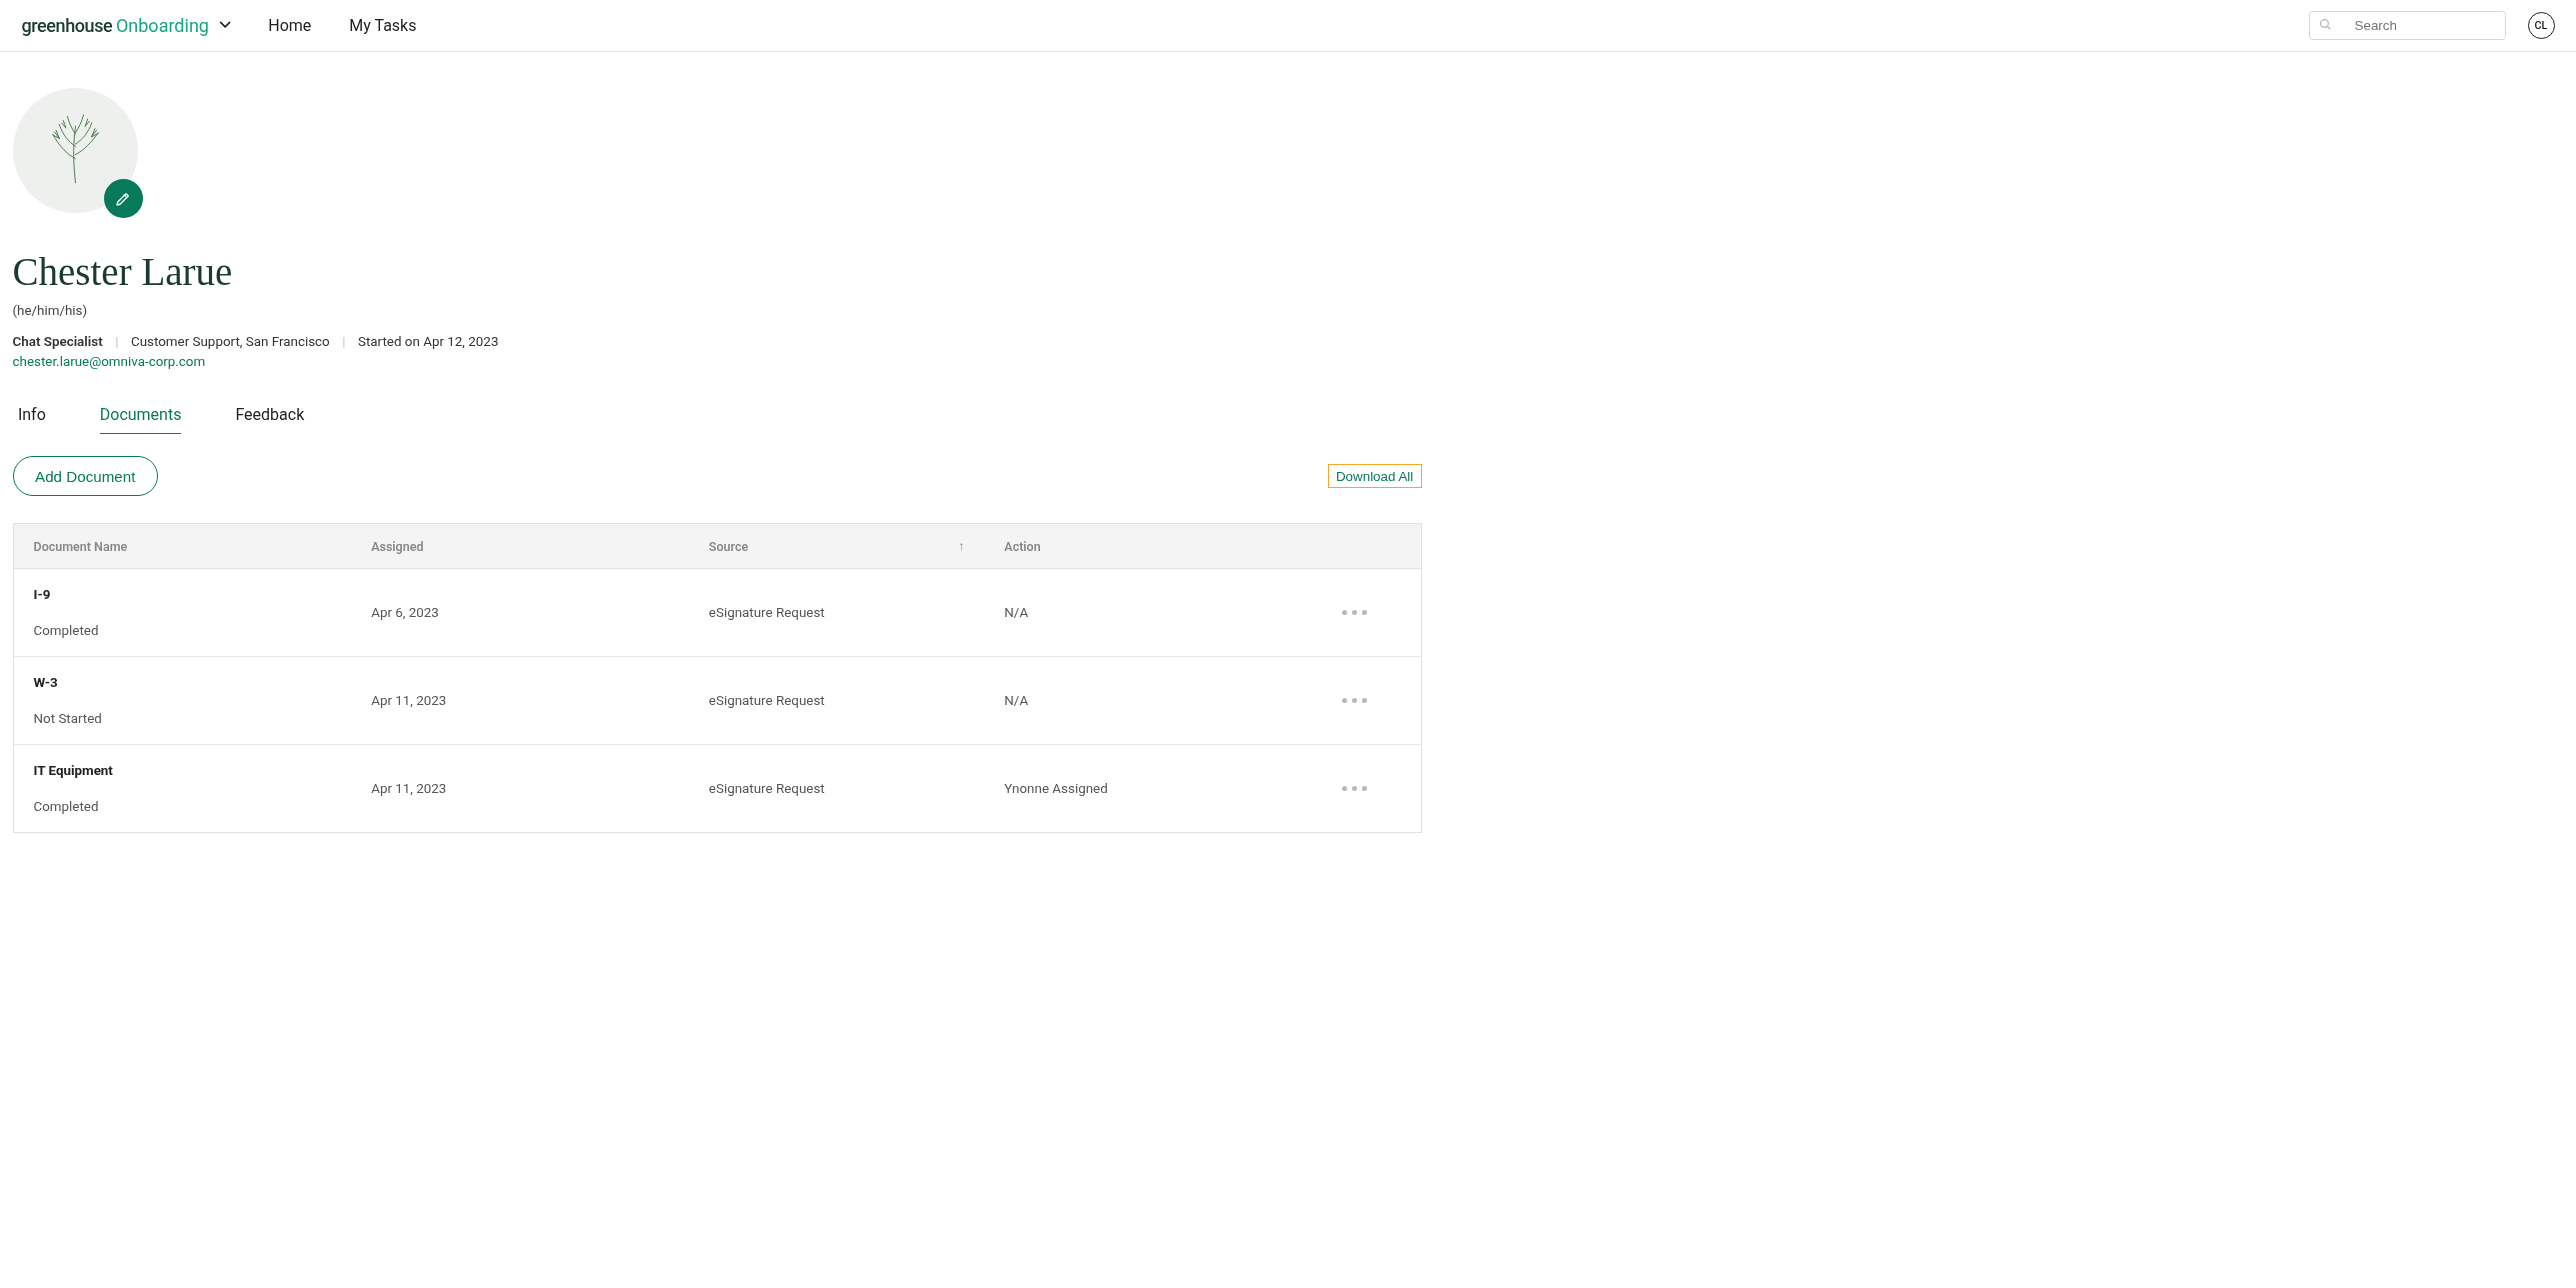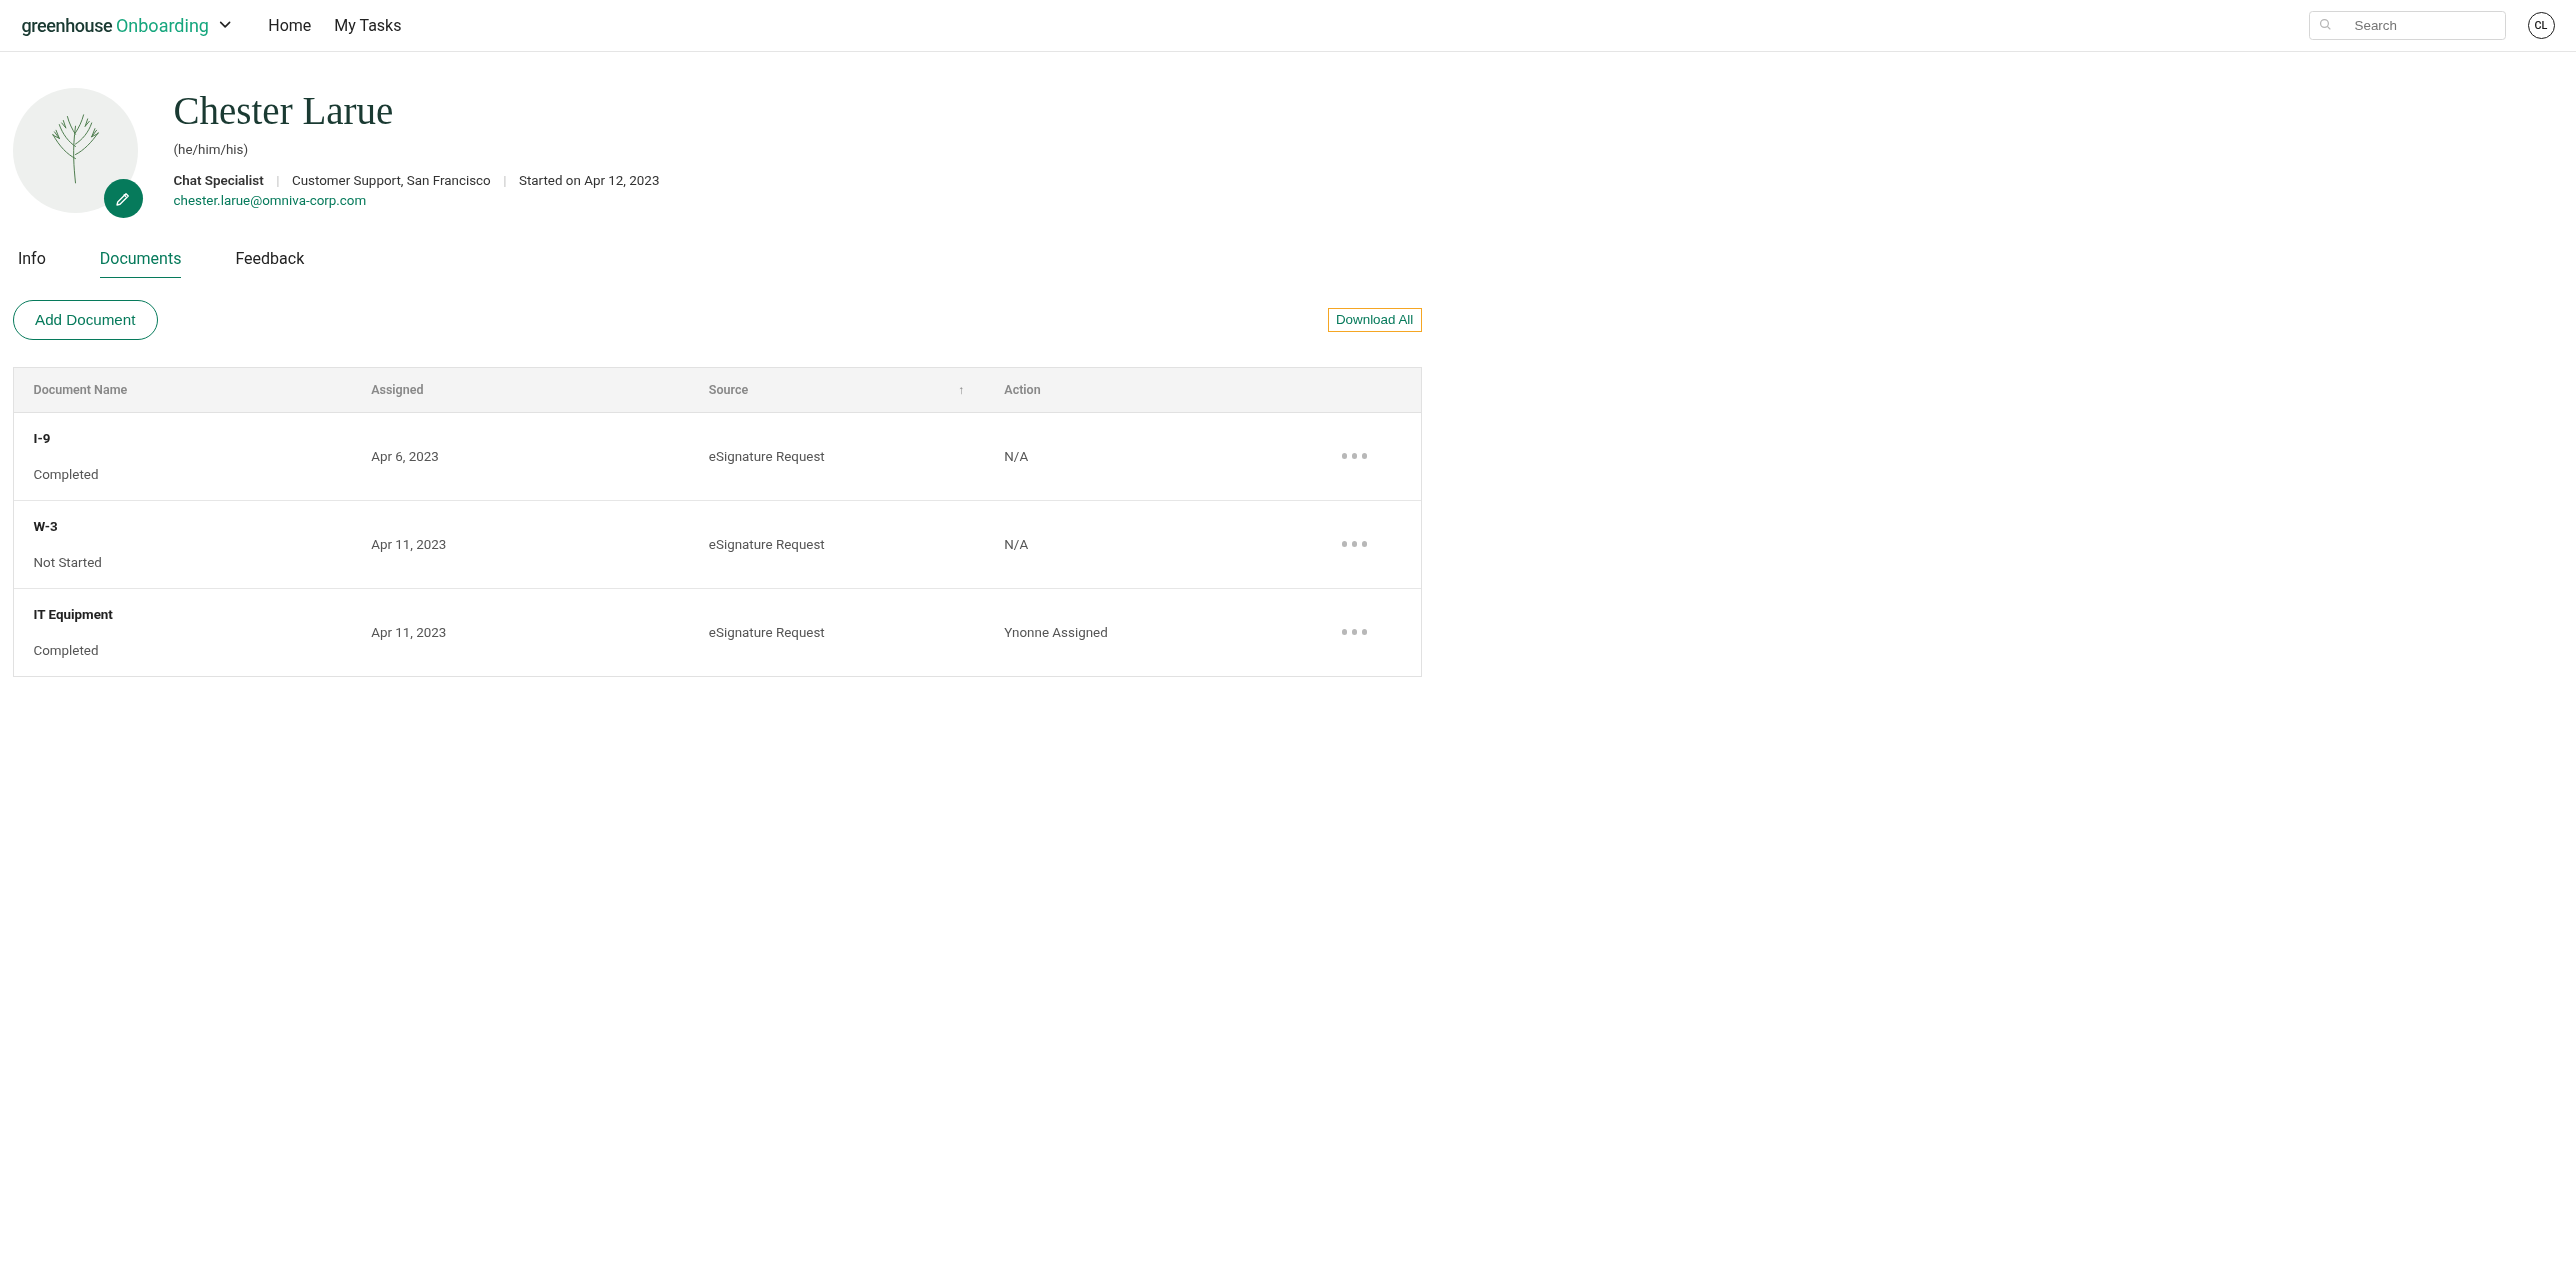--- a/index.html
+++ b/index.html
@@ -27,21 +27,21 @@
     align-items: baseline;
     gap: 3.6px;
     font-size: 18px;
     font-weight: 500;
   }
   .logo .gh { color: #1a3a32; font-weight: 500; letter-spacing: -0.4px;}
   .logo .ob { color: #15a67d; font-weight: 400; }
   .chevron { color: #333; }
   .nav {
     display: flex;
-    gap: 23px;
+    gap: 38px;
     margin-left: 36px;
   }
   .nav-item {
     font-size: 16px;
     color: #222;
     cursor: pointer;
   }
   .spacer { flex: 1; }
   .search-box {
     display: flex;
@@ -74,20 +74,21 @@
   }
   
   .main {
     padding: 36px 12.5px 36px 12.5px;
     max-width: 1434px;
   }
   .profile-row {
     display: flex;
     gap: 36px;
     align-items: flex-start;
+    flex-direction: column;
   }
   .profile-pic-wrap {
     position: relative;
     width: 125px;
     height: 125px;
   }
   .profile-pic {
     width: 125px;
     height: 125px;
     border-radius: 50%;

